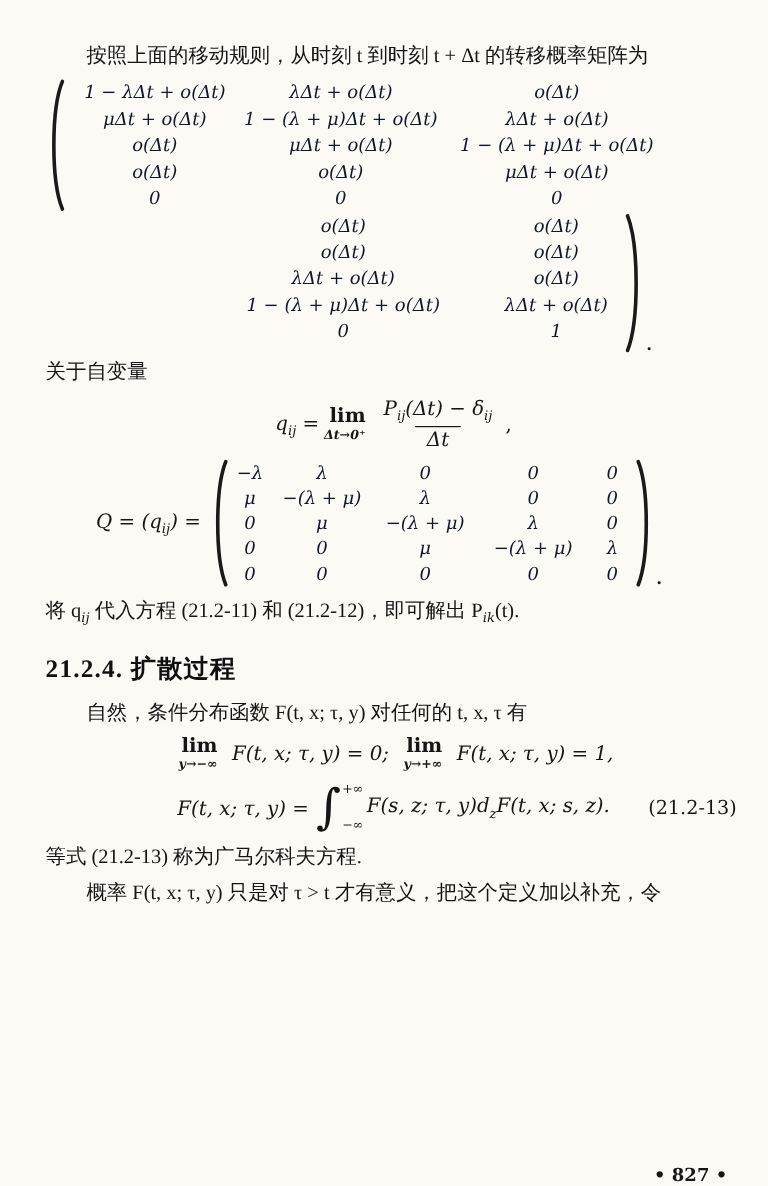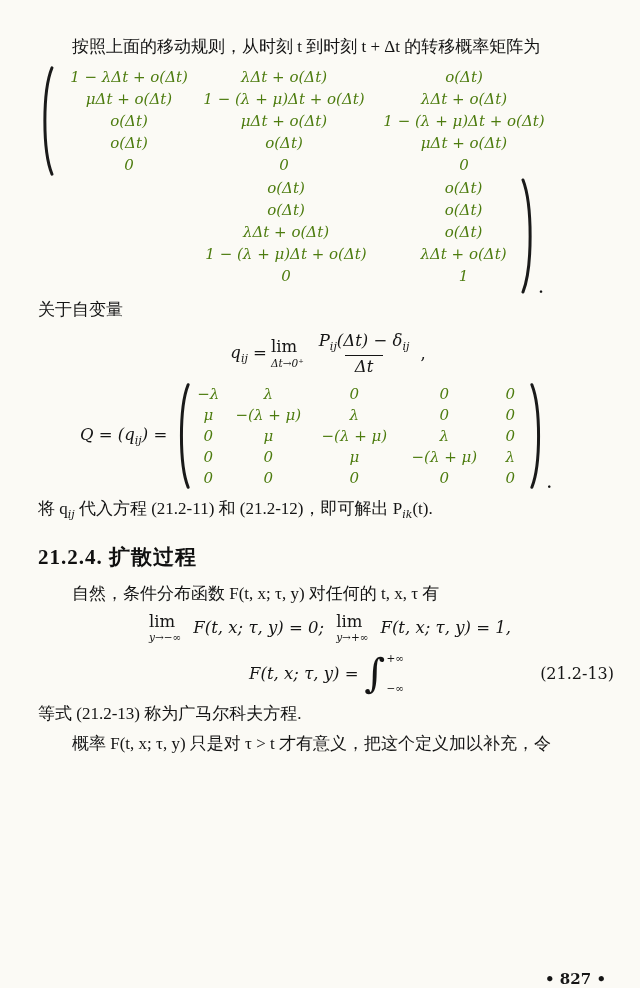--- a/index.html
+++ b/index.html
@@ -18,28 +18,28 @@
   sub{font-size:11px;font-style:italic;font-family:"DejaVu Serif",serif;}
   
   .matblock{display:flex;align-items:center;}
   .pm1{margin-top:3px;}
   .pm2{margin-left:128px;align-items:stretch;}
   .mat{display:block;}
   .mrow{display:grid;align-items:center;}
   .m1 .mrow{grid-template-columns:150px 160px 200px;height:22px;}
   .m2 .mrow{grid-template-columns:240px 115px;height:22px;}
   .mq .mrow{grid-template-columns:36px 84px 88px 92px 40px;height:21px;}
-  .mcell{display:flex;justify-content:center;white-space:nowrap;font:italic 15px "DejaVu Serif",serif;color:#4d7c0f;}
+  .mcell{display:flex;justify-content:center;white-space:nowrap;font:italic 15px "DejaVu Serif",serif;color:#0f172a;}
   .paren{display:block;flex:0 0 auto;}
   .mperiod{align-self:flex-end;font-size:16px;font-weight:bold;line-height:14px;padding-left:2px;}
   .qline{display:flex;align-items:center;margin:6px 0 4px 42px;}
   .qlhs{font-size:16.5px;white-space:nowrap;margin-right:8px;}
   
   .formula{display:flex;align-items:center;justify-content:center;font-family:"DejaVu Serif",serif;font-style:italic;font-size:16.5px;margin:6px 0;}
-  .lim{display:inline-flex;flex-direction:column;align-items:flex-start;line-height:1.05;margin:0 4px;}
+  .lim{display:inline-flex;flex-direction:column;align-items:flex-end;line-height:1.05;margin:0 4px;font-weight:bold;}
   .lim .lw{font-style:normal;}
   .lim .ls{font-size:10.5px;margin-top:2px;}
   .frac{display:inline-flex;flex-direction:column;align-items:center;margin:0 5px;}
   .frac .num{padding:0 6px 2px;white-space:nowrap;}
   .frac .den{border-top:1.4px solid #151515;padding:1px 10px 0;white-space:nowrap;}
   .fl{gap:8px;margin:4px 0 2px;}
   .fi{position:relative;justify-content:center;margin:8px 0 4px;}
   .int{font-style:normal;font-size:40px;line-height:38px;margin:0 1px 0 6px;}
   .ib{display:inline-flex;flex-direction:column;justify-content:space-between;height:42px;font-size:10.5px;padding:1px 0;margin-right:3px;}
   .eqno{position:absolute;right:4px;top:50%;transform:translateY(-50%);font-style:normal;font-size:16px;}
@@ -200,20 +200,21 @@
   </div>
 
 
   <div class="formula fi">
     <span class="mi nowrap">F(t, x; τ, y) =</span>
     <span class="int">∫</span>
     <span class="ib">
       <span>+∞</span>
       <span>−∞</span>
     </span>
+    <span class="mi nowrap"><span>F(s, z; τ, y)d</span><sub>z</sub><span>F(t, x; s, z).</span></span>
     <span class="eqno">(21.2-13)</span>
   </div>
 
   <p class="para">等式 (21.2-13) 称为广马尔科夫方程.</p>
   <p class="para indent">概率 F(t, x; τ, y) 只是对 τ &gt; t 才有意义，把这个定义加以补充，令</p>
 
   <div class="pageno">• 827 •</div>
 </div>
 
 </body></html>

